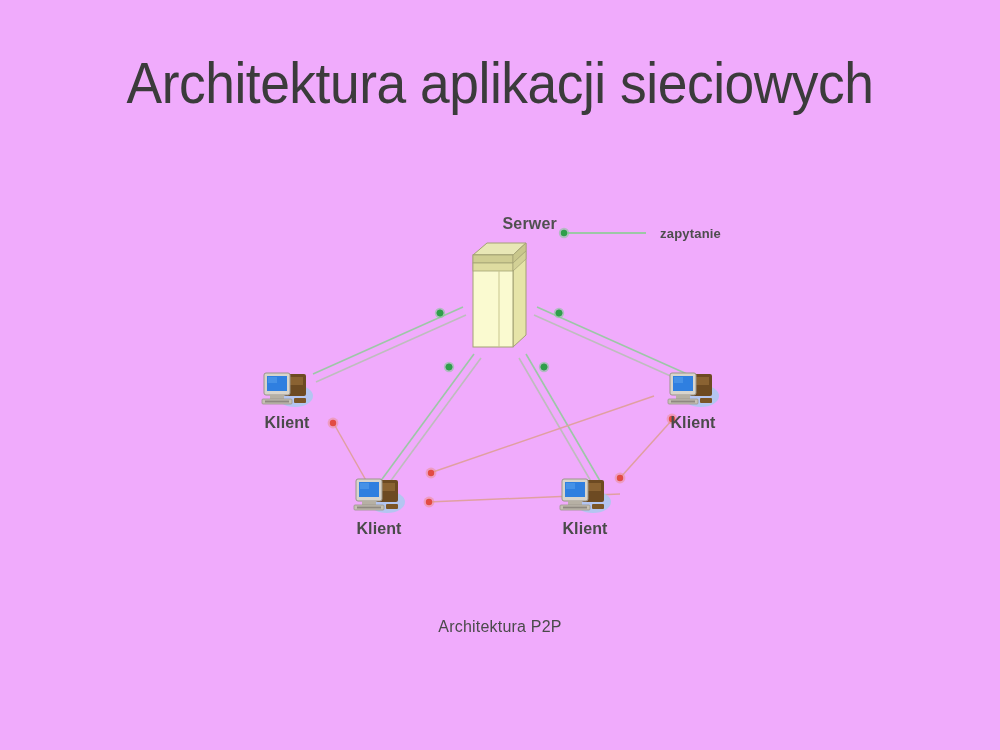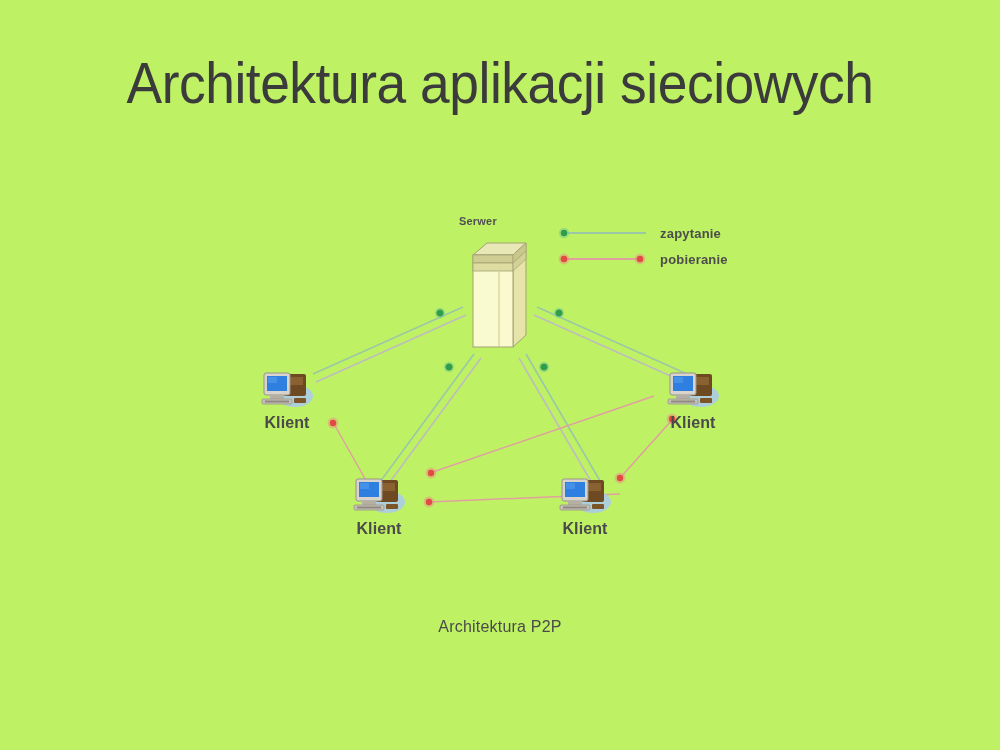--- a/index.html
+++ b/index.html
@@ -13,21 +13,21 @@
     height: 750px;
     overflow: hidden;
     font-family: "Liberation Sans", "DejaVu Sans", sans-serif;
     position: relative;
   }
 
   #slide {
     position: relative;
     width: 1000px;
     height: 750px;
-    background: #bef264;
+    background: #f0abfc;
   }
 
   
   #slide-title {
     position: absolute;
     left: 0;
     top: 52px;
     width: 1000px;
     text-align: center;
     font-family: "Liberation Sans Narrow", "Liberation Sans", "DejaVu Sans", sans-serif;
@@ -62,25 +62,25 @@
     position: absolute;
   }
   #server-node {
     left: 455px;
     top: 215px;
     width: 90px;
     height: 145px;
   }
   #server-label {
     position: absolute;
-    left: 4px;
+    left: 12px;
     top: 0;
     width: 90px;
-    text-align: left;
-    font-size: 11px;
+    text-align: right;
+    font-size: 16px;
     font-weight: bold;
     color: #505050;
     letter-spacing: 0.2px;
   }
   .server-tower {
     position: absolute;
     left: 14px;
     top: 22px;
   }
 
@@ -329,32 +329,20 @@
         <div class="legend-line-wrap">
           <svg width="92" height="18" viewBox="0 0 92 18" xmlns="http://www.w3.org/2000/svg">
             <line x1="8" y1="9" x2="90" y2="9" stroke="#9cc7a6" stroke-width="2"></line>
             <circle cx="8" cy="9" r="5.2" fill="#7dc98f" fill-opacity="0.55"></circle>
             <circle cx="8" cy="9" r="3.2" fill="#2f9e4a"></circle>
           </svg>
         </div>
         <div class="legend-text">zapytanie</div>
       </div>
 
-      <div class="legend-row">
-        <div class="legend-line-wrap">
-          <svg width="92" height="18" viewBox="0 0 92 18" xmlns="http://www.w3.org/2000/svg">
-            <line x1="8" y1="9" x2="84" y2="9" stroke="#e0a0a0" stroke-width="2"></line>
-            <circle cx="8" cy="9" r="5.4" fill="#ec8d86" fill-opacity="0.5"></circle>
-            <circle cx="8" cy="9" r="3.3" fill="#e24b42"></circle>
-            <circle cx="84" cy="9" r="5.4" fill="#ec8d86" fill-opacity="0.5"></circle>
-            <circle cx="84" cy="9" r="3.3" fill="#e24b42"></circle>
-          </svg>
-        </div>
-        <div class="legend-text">pobieranie</div>
-      </div>
 
     </div>
 
   </div>
 
   <div id="diagram-caption">Architektura P2P</div>
 
 </div>
 
 </body></html>

